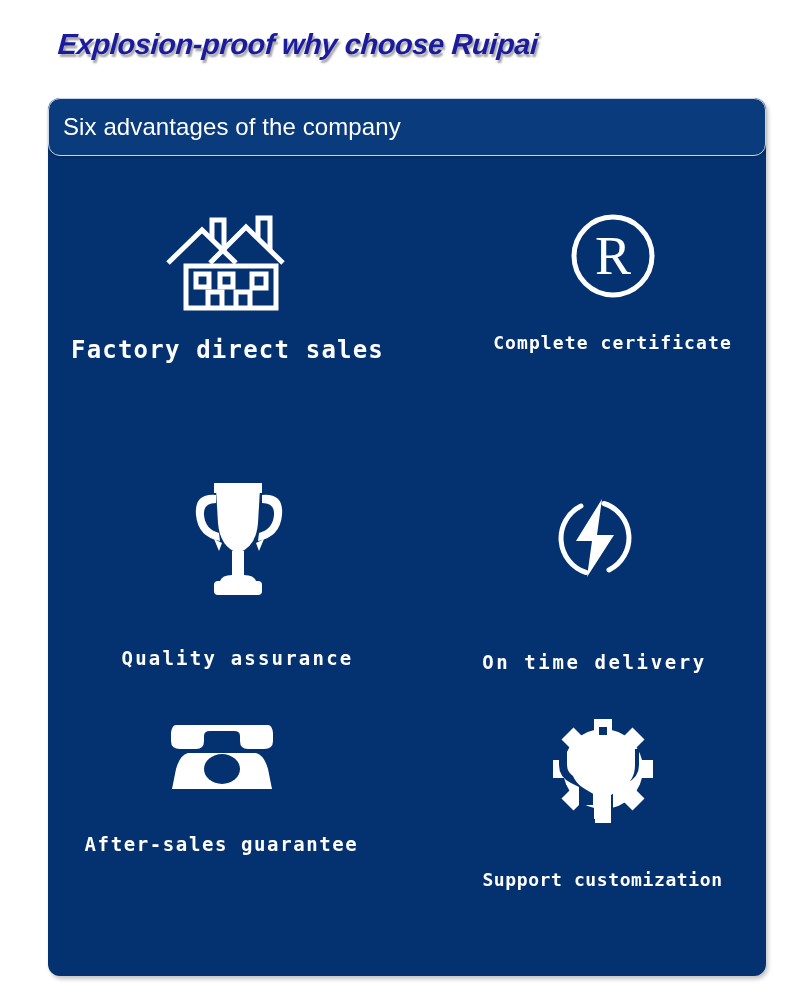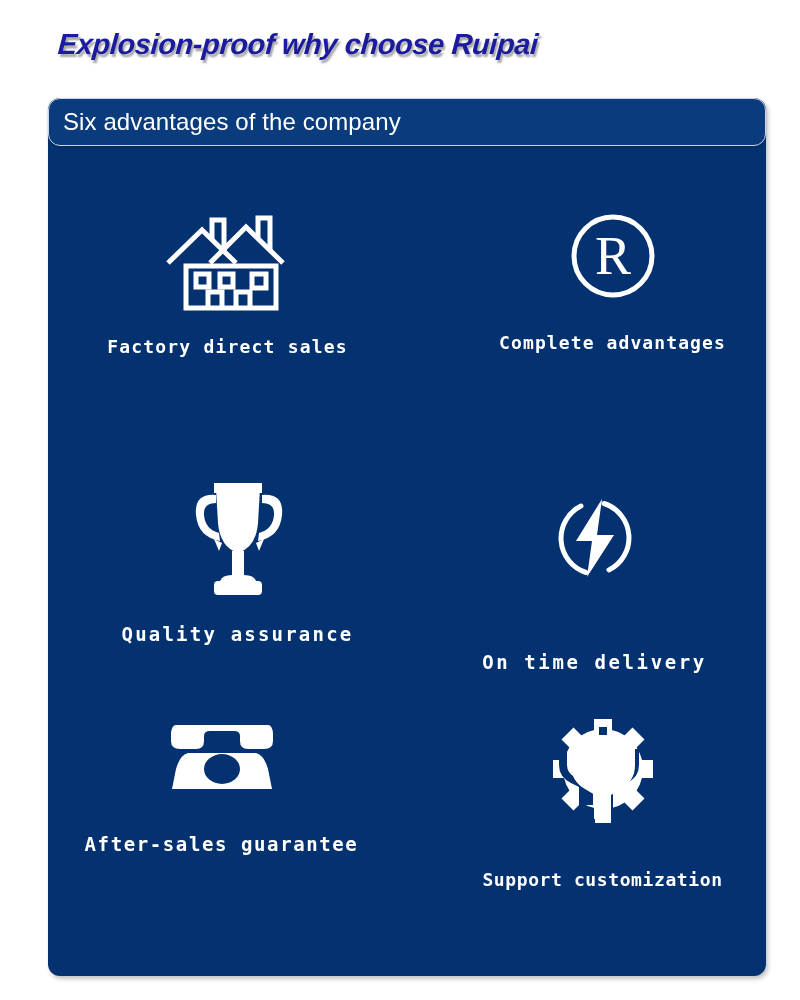--- a/index.html
+++ b/index.html
@@ -42,21 +42,21 @@
     border-radius: 12px;
     box-shadow: 2px 3px 4px rgba(120,120,120,0.45);
   }
 
   
   #panel-header {
     position: absolute;
     left: 48px;
     top: 98px;
     width: 718px;
-    height: 48px;
+    height: 58px;
     box-sizing: border-box;
     background: #0a3b7d;
     border: 1px solid #c9d6e8;
     border-radius: 12px;
     display: flex;
     align-items: center;
     box-shadow: 0 1px 2px rgba(0,0,0,0.25);
   }
   #panel-header-title {
     margin-left: 14px;
@@ -94,26 +94,26 @@
   .adv-label {
     color: #ffffff;
     font-family: "DejaVu Sans Mono", "Liberation Mono", monospace;
     font-weight: bold;
     white-space: nowrap;
     text-align: center;
   }
 
   
   .cell-1 { padding-top: 38px; }
-  .cell-1 .adv-label { font-size: 18px; letter-spacing: 1.2px; margin-top: 24px; }
+  .cell-1 .adv-label { font-size: 24px; letter-spacing: 1.2px; margin-top: 24px; }
 
   .cell-2 { padding-top: 40px; }
   .cell-2 .adv-label { font-size: 18px; letter-spacing: 1.1px; margin-top: 30px; }
 
-  .cell-3 { padding-top: 44px; }
+  .cell-3 { padding-top: 44px; gap: 24px; }
   .cell-3 .adv-label { font-size: 19px; letter-spacing: 2.2px; margin-top: 22px; }
 
   .cell-4 { padding-top: 62px; gap: 40px; }
   .cell-4 .adv-label { font-size: 19px; letter-spacing: 2.6px; margin-top: 30px; }
 
   .cell-5 { padding-top: 22px; }
   .cell-5 .adv-label { font-size: 19px; letter-spacing: 1.6px; margin-top: 38px; }
 
   .cell-6 { padding-top: 18px; }
   .cell-6 .adv-label { font-size: 18px; letter-spacing: 0.6px; margin-top: 22px; }
@@ -167,21 +167,21 @@
     <div class="adv-label">Factory direct sales</div>
   </div>
 
   <div class="advantage-cell cell-2">
     <div class="adv-icon">
       <svg width="92" height="92" viewBox="0 0 92 92" aria-hidden="true">
         <circle cx="46" cy="46" r="39" fill="none" stroke="#ffffff" stroke-width="5"></circle>
         <text x="46" y="64" text-anchor="middle" font-family="Liberation Serif, serif" font-size="54" fill="#ffffff">R</text>
       </svg>
     </div>
-    <div class="adv-label">Complete advantages</div>
+    <div class="adv-label">Complete certificate</div>
   </div>
 
   <div class="advantage-cell cell-3">
     <div class="adv-icon">
       <svg width="104" height="124" viewBox="0 0 104 124" aria-hidden="true">
 
         <path d="M30 8 L74 8 L74 12 L72 46 Q70 70 52 76 Q34 70 32 46 L30 12 Z" fill="#ffffff"></path>
         <rect x="28" y="6" width="48" height="10" fill="#ffffff"></rect>
 
         <path d="M30 18 Q8 16 10 38 Q12 60 34 64 L33 56 Q19 52 18 38 Q17 26 30 26 Z" fill="#ffffff"></path>

